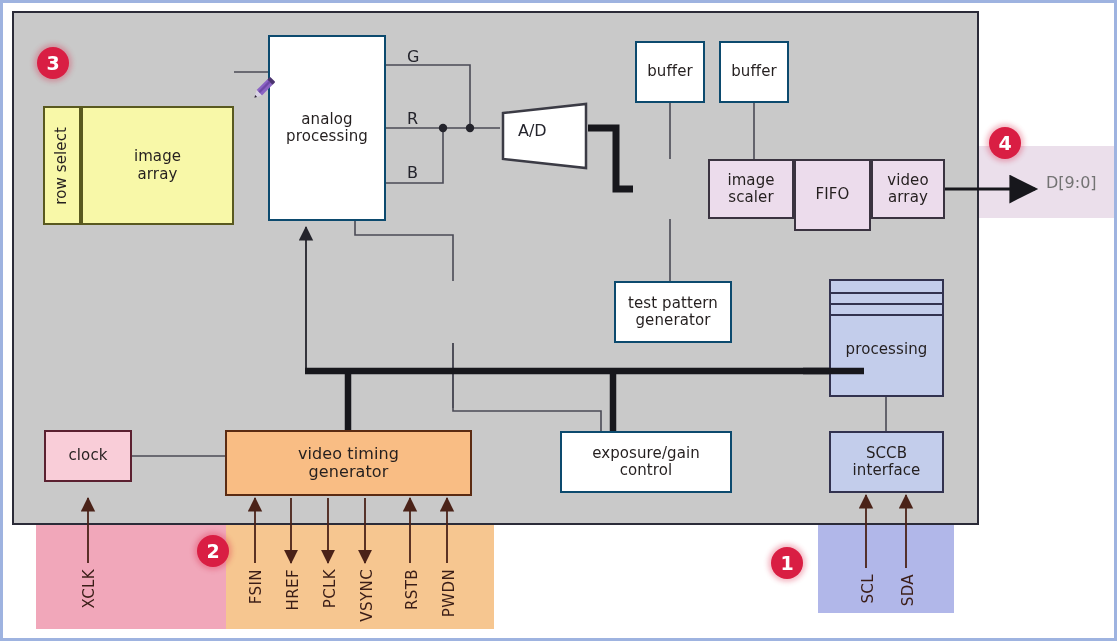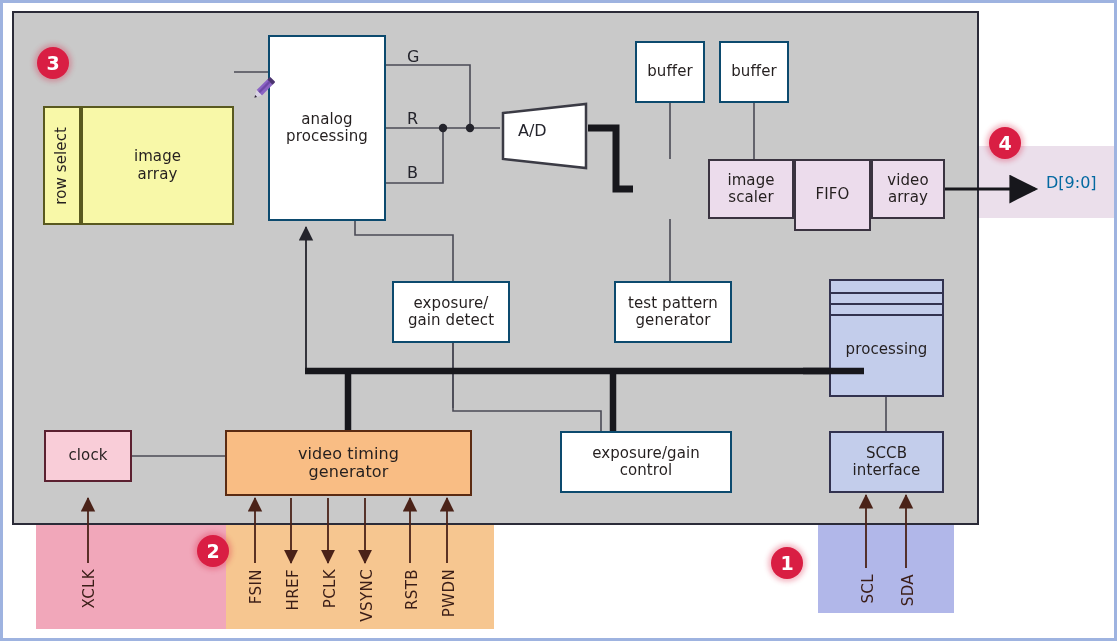--- a/index.html
+++ b/index.html
@@ -127,26 +127,22 @@
     <span>scaler</span>
   </div>
   <div class="blk lav" style="left:791px;top:156px;width:77px;height:72px;">
     <span>FIFO</span>
   </div>
   <div class="blk lav" style="left:868px;top:156px;width:74px;height:60px;flex-direction:column;">
     <span>video</span>
     <span>array</span>
   </div>
 
-  <div class="lbl" style="left:1043px;top:170px;font-size:16px;color:#0369a1;">D[9:0]</div>
-
-  <div class="blk white" style="left:389px;top:278px;width:118px;height:62px;flex-direction:column;">
-    <span>exposure/</span>
-    <span>gain detect</span>
-  </div>
+  <div class="lbl" style="left:1043px;top:170px;font-size:16px;color:#737373;">D[9:0]</div>
+
 
   <div class="blk white" style="left:611px;top:278px;width:118px;height:62px;flex-direction:column;">
     <span>test pattern</span>
     <span>generator</span>
   </div>
 
   <div class="blk white" style="left:557px;top:428px;width:172px;height:62px;flex-direction:column;">
     <span>exposure/gain</span>
     <span>control</span>
   </div>

